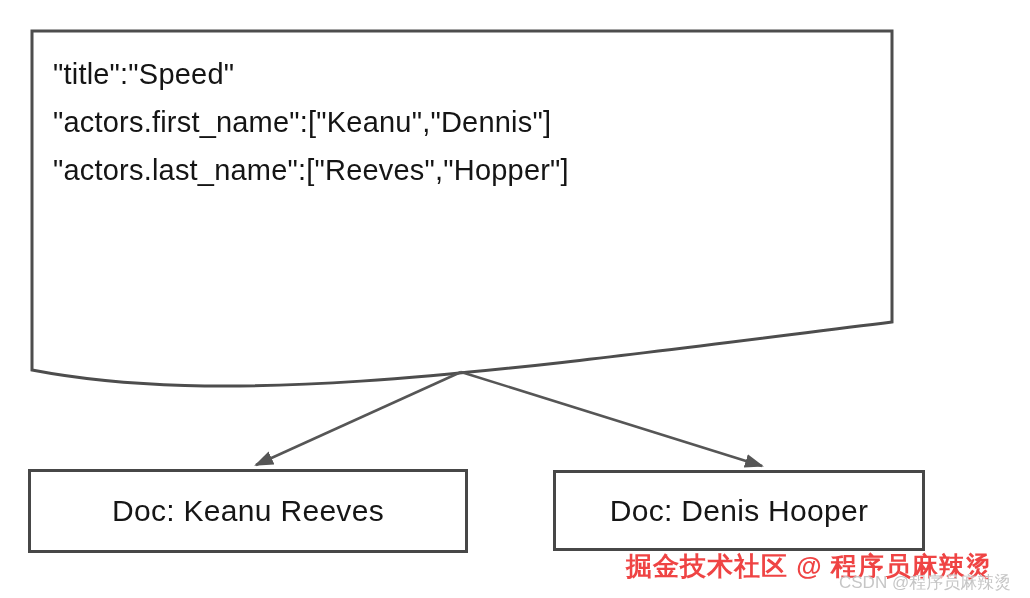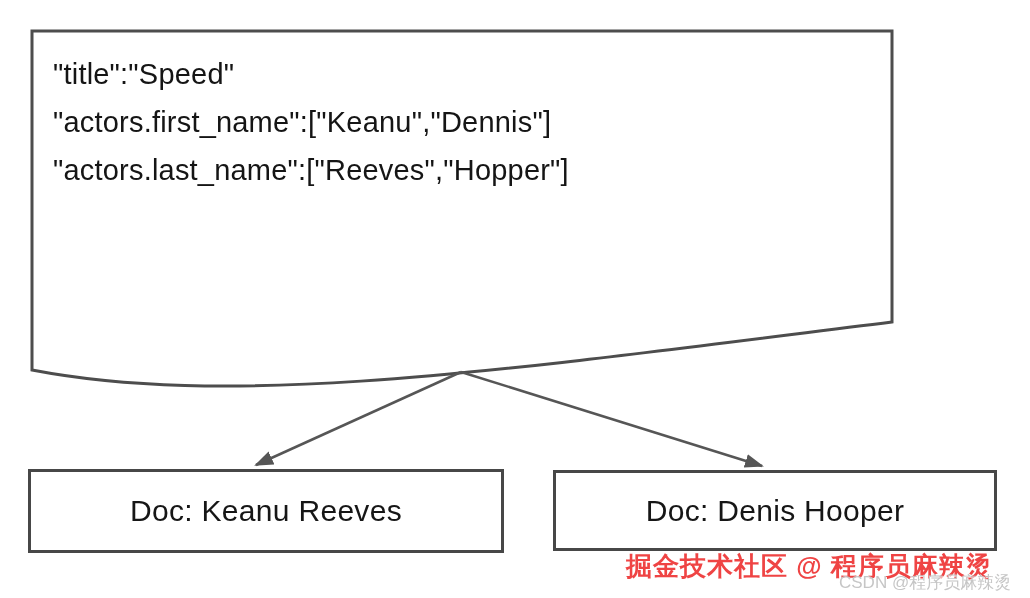--- a/index.html
+++ b/index.html
@@ -42,27 +42,27 @@
     align-items: center;
     justify-content: center;
     font-size: 30px;
     color: #161616;
     letter-spacing: 0.3px;
     white-space: nowrap;
   }
   .doc-box.left {
     left: 28px;
     top: 469px;
-    width: 476px;
+    width: 440px;
     height: 84px;
   }
   .doc-box.right {
     left: 553px;
     top: 470px;
-    width: 444px;
+    width: 372px;
     height: 81px;
   }
   .watermark-primary {
     position: absolute;
     left: 626px;
     top: 549px;
     font-size: 26px;
     font-weight: bold;
     color: #ef4444;
     text-shadow: 2px 2px 0 #ffffff, 1px 1px 0 #ffffff;

